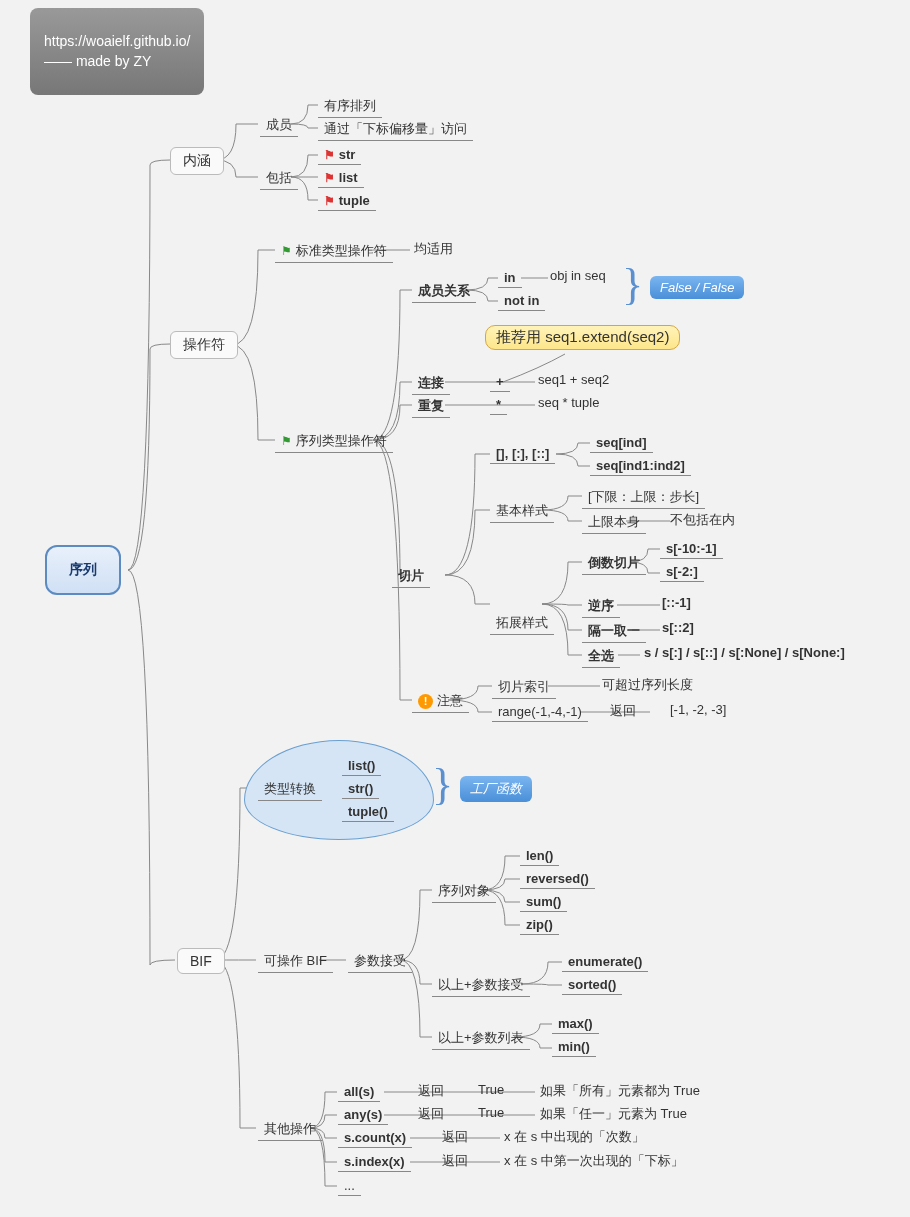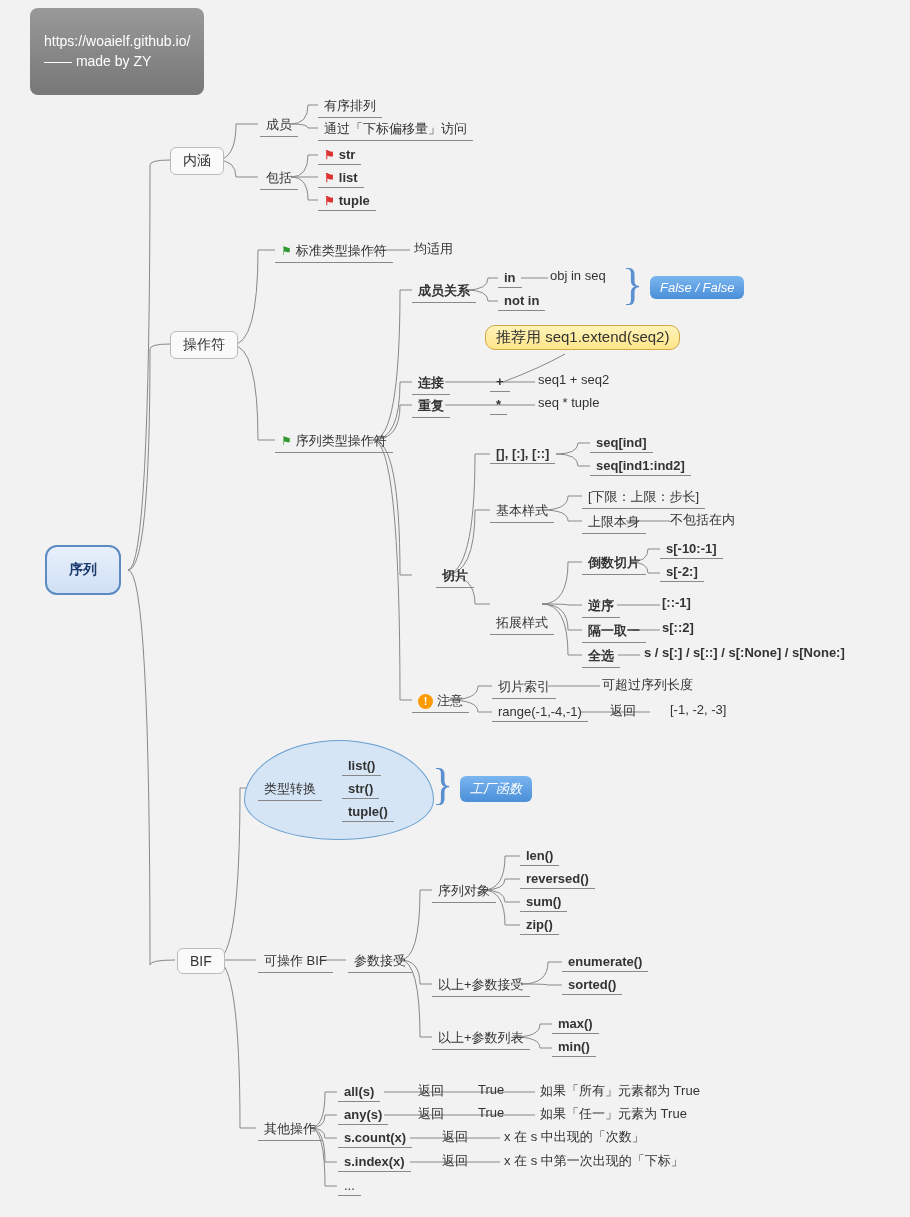--- a/index.html
+++ b/index.html
@@ -132,21 +132,21 @@
     <path d="M503 382 Q540 368 565 354" stroke="#d4a744" stroke-width="1.5" fill="none"></path>
   </svg>
 
 <div class="node txt ul bold" style="left:412px;top:372px">连接</div>
 <div class="node txt ul bold" style="left:490px;top:372px">+</div>
 <div class="node txt" style="left:538px;top:372px">seq1 + seq2</div>
 <div class="node txt ul bold" style="left:412px;top:395px">重复</div>
 <div class="node txt ul bold" style="left:490px;top:395px">*</div>
 <div class="node txt" style="left:538px;top:395px">seq * tuple</div>
 
-<div class="node txt ul bold" style="left:436px;top:565px">切片</div>
+<div class="node txt ul bold" style="left:392px;top:565px">切片</div>
 <div class="node txt ul bold" style="left:490px;top:444px">[], [:], [::]</div>
 <div class="node txt ul bold" style="left:590px;top:433px">seq[ind]</div>
 <div class="node txt ul bold" style="left:590px;top:456px">seq[ind1:ind2]</div>
 <div class="node txt ul" style="left:490px;top:500px">基本样式</div>
 <div class="node txt ul" style="left:582px;top:486px">[下限：上限：步长]</div>
 <div class="node txt ul" style="left:582px;top:511px">上限本身</div>
 <div class="node txt" style="left:670px;top:511px">不包括在内</div>
 <div class="node txt ul" style="left:490px;top:612px">拓展样式</div>
 <div class="node txt ul bold" style="left:582px;top:552px">倒数切片</div>
 <div class="node txt ul bold" style="left:660px;top:539px">s[-10:-1]</div>

